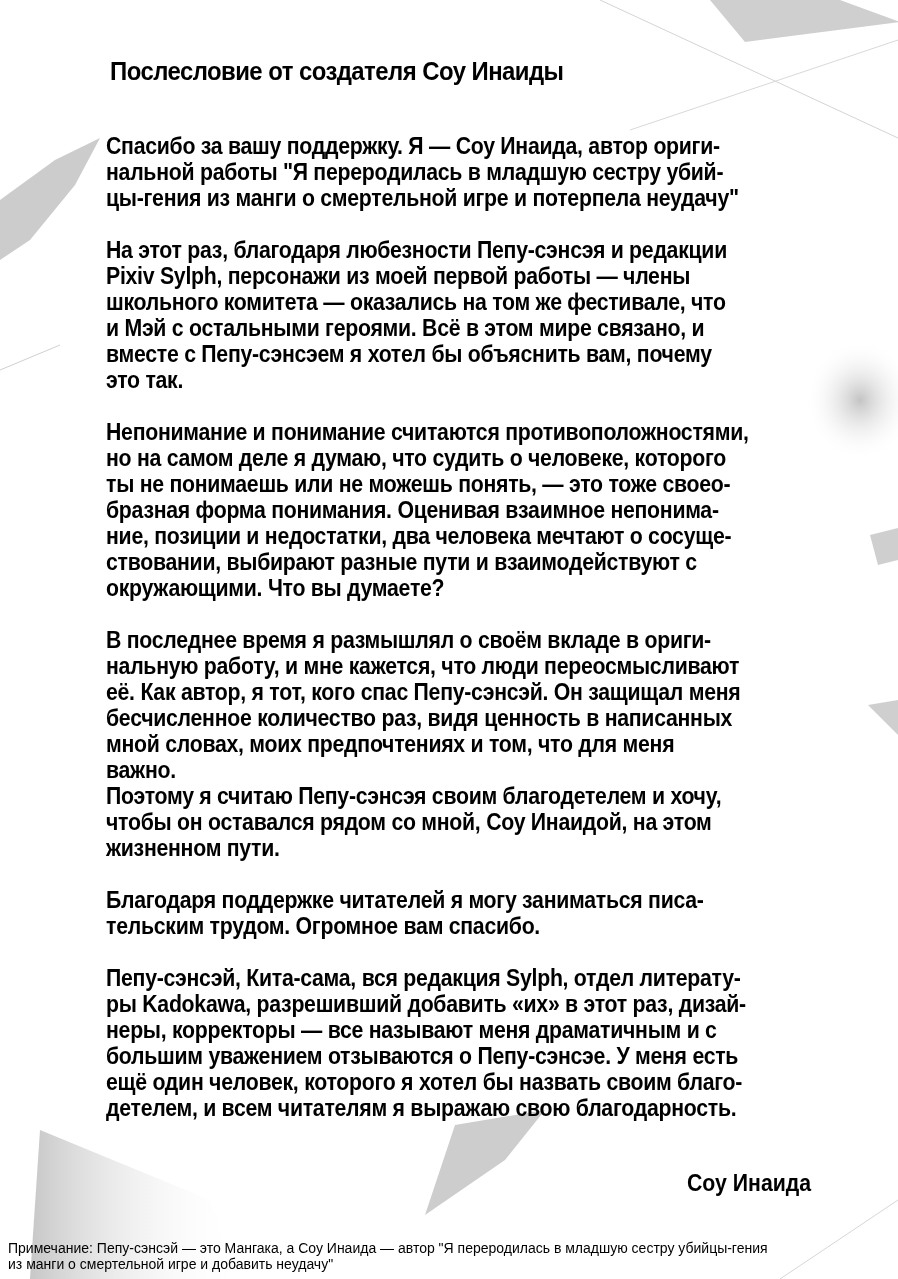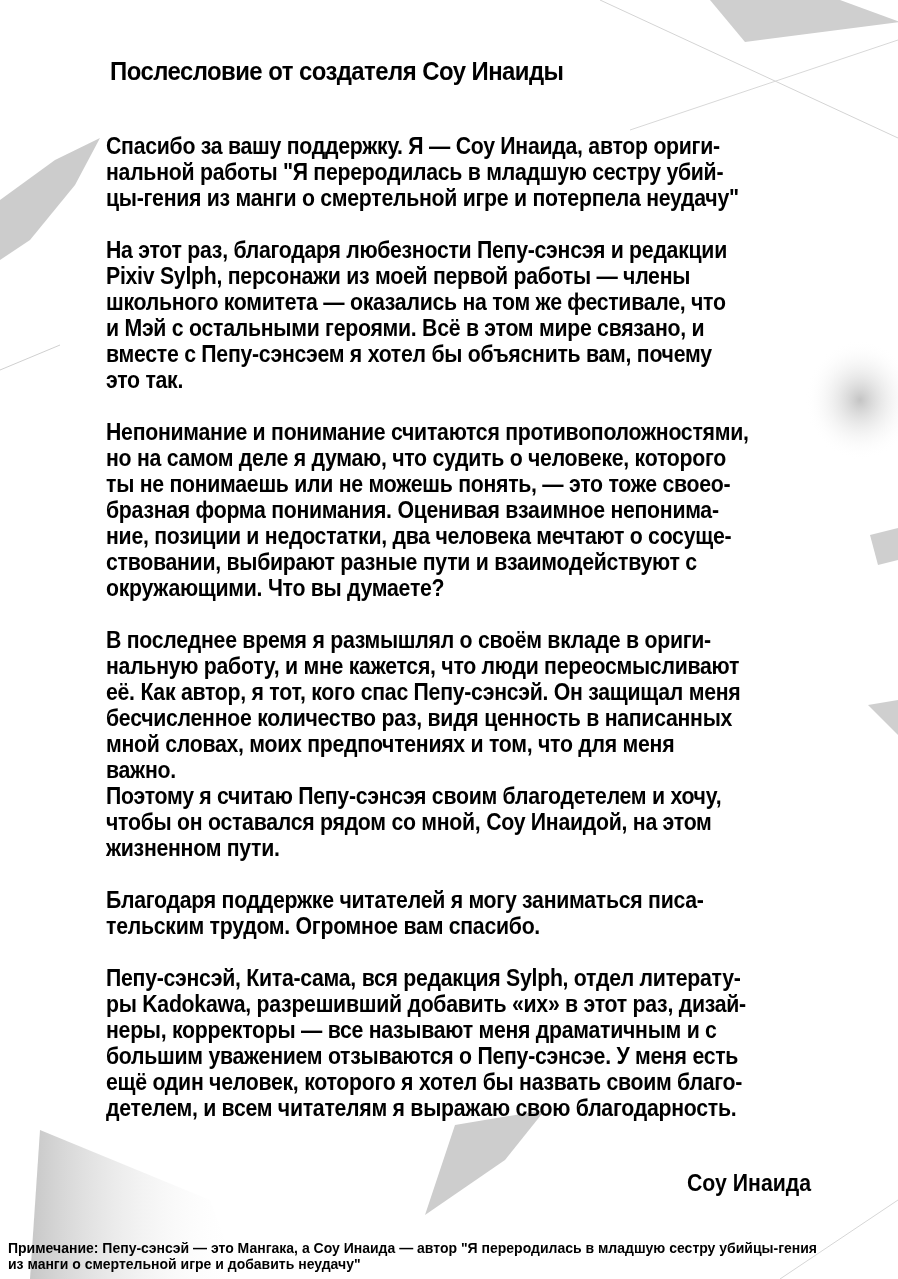--- a/index.html
+++ b/index.html
@@ -23,21 +23,21 @@
     white-space: nowrap; letter-spacing: -0.3px;
     transform: scaleX(0.905); transform-origin: left top;
   }
   .signature {
     position: absolute; left: 687px; top: 1170px;
     font-size: 23.5px; font-weight: bold; white-space: nowrap;
     transform: scaleX(0.905); transform-origin: left top;
   }
   .footnote {
     position: absolute; left: 8px; top: 1240px; width: 890px;
-    font-size: 14px; font-weight: bold; line-height: 16px;
+    font-size: 14px; font-weight: normal; line-height: 16px;
   }
   .footnote .fl { display: block; white-space: nowrap; }
 </style>
 </head>
 <body>
 
 <svg class="deco" width="898" height="1279" style="left:0;top:0;">
   <defs>
     <radialGradient id="smudge1" cx="0.5" cy="0.5" r="0.5">
       <stop offset="0%" stop-color="#bdbdbd" stop-opacity="0.9"></stop>

